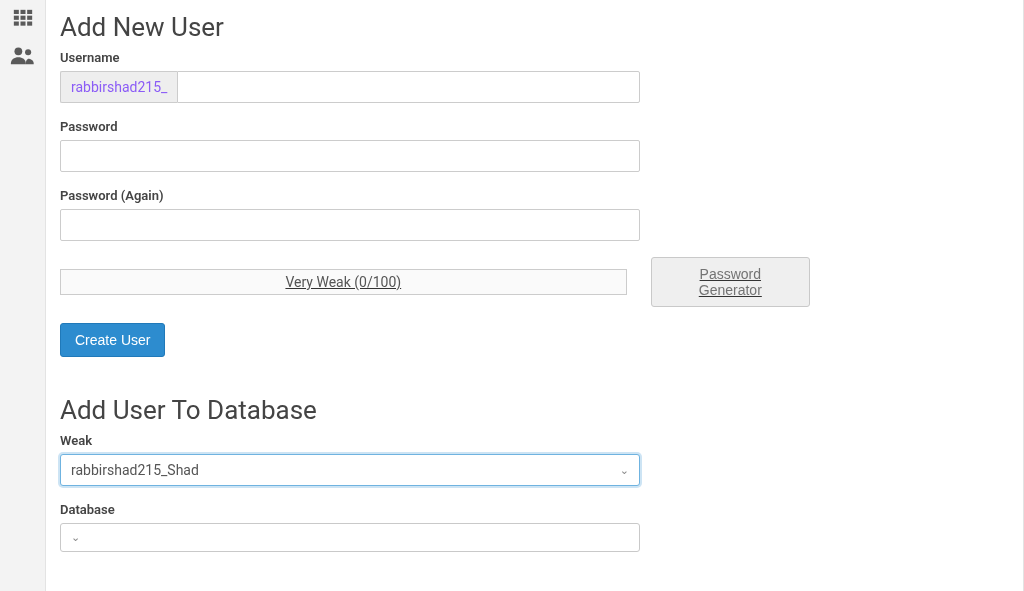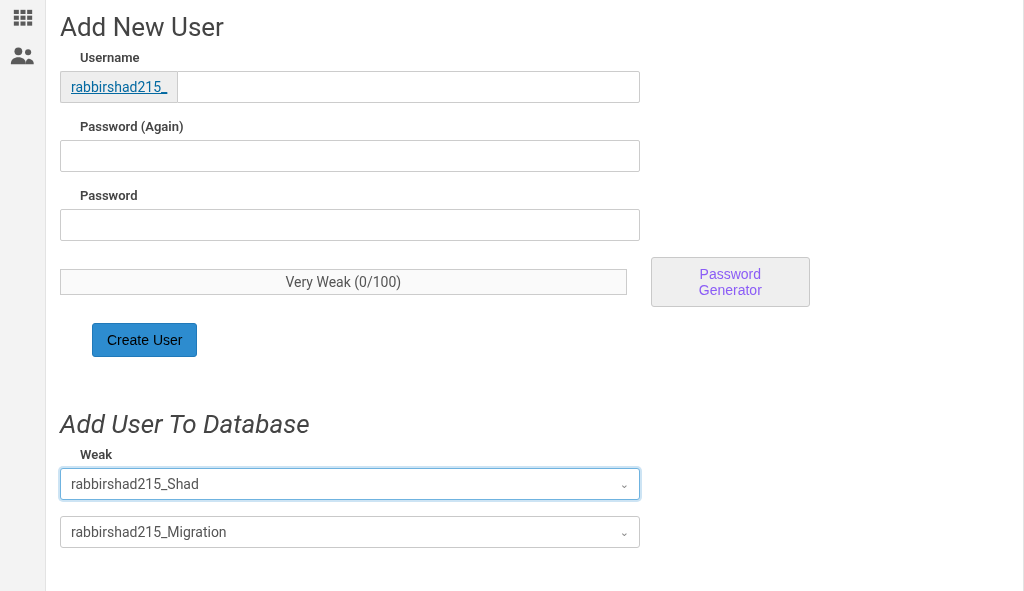--- a/index.html
+++ b/index.html
@@ -43,95 +43,92 @@
     overflow: auto;
   }
   h1.section-title {
     font-size: 26px;
     font-weight: 400;
     color: #444;
     margin-bottom: 8px;
     margin-top: 4px;
   }
   h1.section-title.second {
-    margin-top: 52px;
-    font-style: italic;
+    margin-top: 38px;
   }
   .field-label {
     font-size: 13px;
     font-weight: 600;
     color: #444;
     margin-bottom: 6px;
     display: flex;
     align-items: center;
     gap: 4px;
-    margin-left: 20px;
   }
   .form-row {
     margin-bottom: 16px;
   }
   .input-group {
     display: flex;
     width: 580px;
   }
   .input-prefix {
     background: #eee;
     border: 1px solid #ccc;
     border-right: none;
     padding: 7px 10px;
-    color: #0369a1;
+    color: #8b5cf6;
     font-size: 14px;
     border-radius: 2px 0 0 2px;
-    text-decoration: underline;
   }
   .text-input {
     flex: 1;
     border: 1px solid #ccc;
     padding: 7px 10px;
     font-size: 14px;
     border-radius: 0 2px 2px 0;
     outline: none;
   }
   .text-input.full {
     border-radius: 2px;
     width: 580px;
   }
   .strength-row {
     display: flex;
     align-items: center;
     gap: 24px;
     width: 750px;
+    text-decoration: underline;
   }
   .strength-bar {
     width: 580px;
     border: 1px solid #ccc;
     background: #fafafa;
     text-align: center;
     padding: 4px 0;
     font-size: 14px;
     color: #555;
   }
   .btn {
     display: inline-block;
     border: 1px solid transparent;
     padding: 8px 14px;
     font-size: 14px;
     border-radius: 3px;
     cursor: pointer;
   }
   .btn-primary {
     background: #2d8ccf;
-    color: #000000;
+    color: #ffffff;
     border-color: #2079b9;
-    margin-left: 32px;
   }
   .btn-secondary {
     background: #efefef;
     border: 1px solid #c9c9c9;
-    color: #8b5cf6;
+    color: #737373;
     padding: 8px 16px;
   }
   .select {
     width: 580px;
     border: 1px solid #c9c9c9;
     border-radius: 3px;
     padding: 7px 10px;
     font-size: 14px;
     background: #fff;
     color: #555;
@@ -198,26 +195,26 @@
 
     <div class="form-row">
       <div class="field-label">Username</div>
       <div class="input-group">
         <span class="input-prefix">rabbirshad215_</span>
         <input class="text-input" type="text" value="" style="">
       </div>
     </div>
 
     <div class="form-row">
+      <div class="field-label">Password</div>
+      <input class="text-input full" type="password" style="">
+    </div>
+
+    <div class="form-row">
       <div class="field-label">Password (Again)</div>
-      <input class="text-input full" type="password" style="">
-    </div>
-
-    <div class="form-row">
-      <div class="field-label">Password</div>
       <input class="text-input full" type="password" style="">
     </div>
 
     <div class="form-row">
       <div class="strength-row">
         <div class="strength-bar">Very Weak (0/100)</div>
         <button class="btn btn-secondary">Password Generator</button>
       </div>
     </div>
 
@@ -229,21 +226,21 @@
 
     <div class="form-row">
       <div class="field-label">Weak</div>
       <div class="select focused">
         <span>rabbirshad215_Shad</span>
         <span class="chev">⌄</span>
       </div>
     </div>
 
     <div class="form-row">
+      <div class="field-label">Database</div>
       <div class="select">
-        <span>rabbirshad215_Migration</span>
         <span class="chev">⌄</span>
       </div>
     </div>
 
   </div>
 
 </div>
 
 </body></html>

